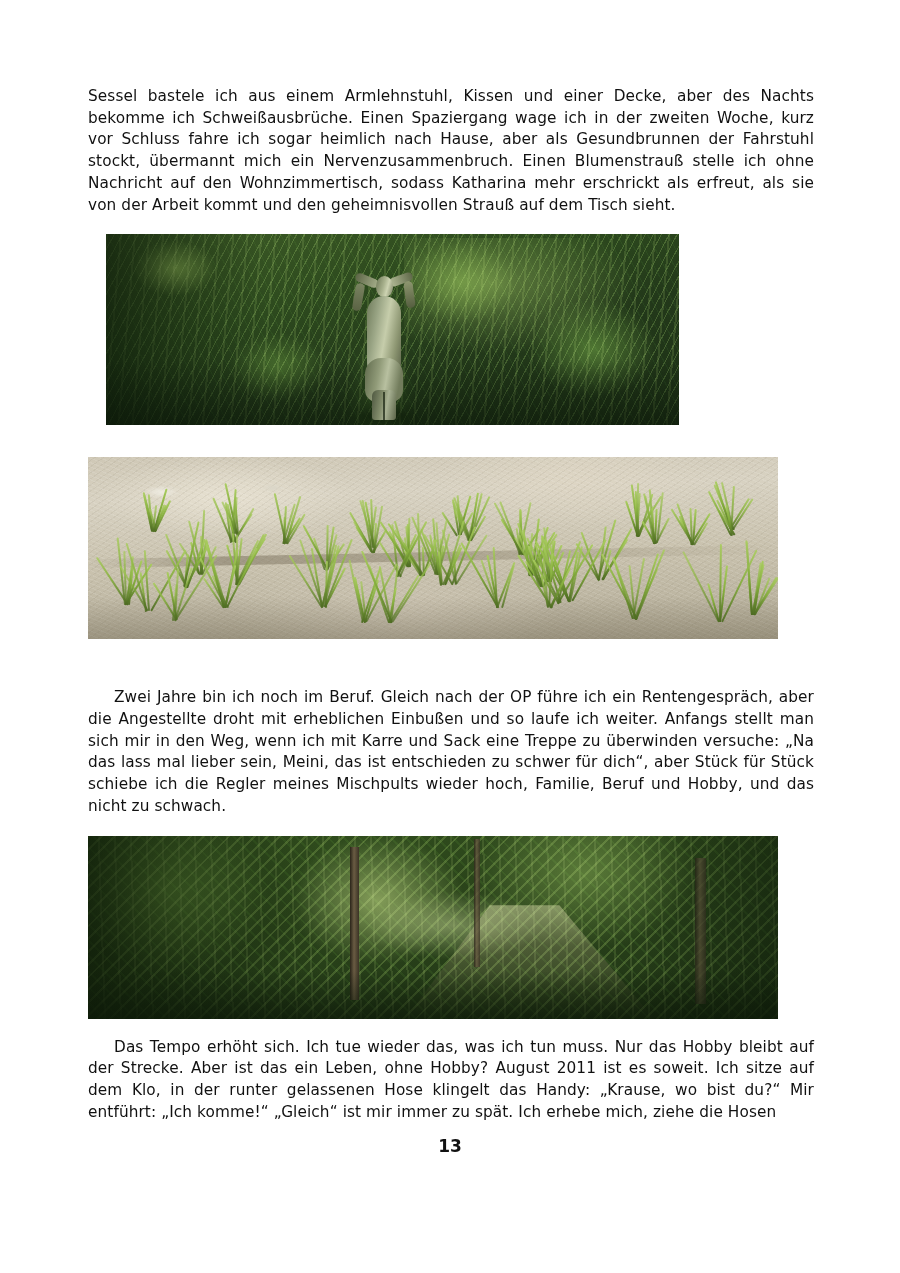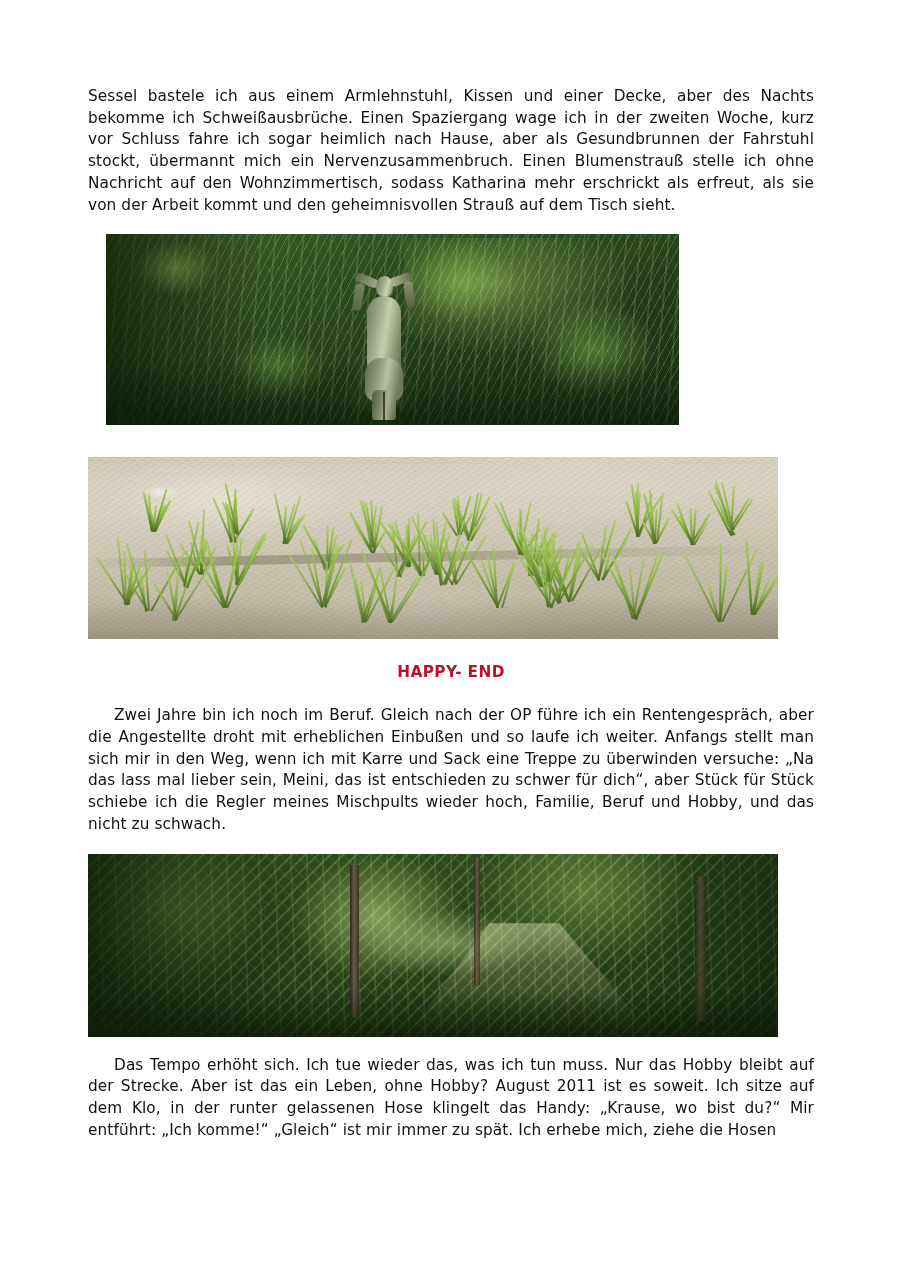--- a/index.html
+++ b/index.html
@@ -715,21 +715,20 @@
             <span style="height: 47.1407px; left: 1.13674px; transform: rotate(-12.4deg); opacity: 0.99;"></span>
             <span style="height: 47.6632px; left: 1.46544px; transform: rotate(-14.6deg); opacity: 0.74;"></span>
             <span style="height: 66.3235px; left: 2.24428px; transform: rotate(27.9deg); opacity: 0.76;"></span>
             <span style="height: 57.7054px; left: -1.96408px; transform: rotate(18.5deg); opacity: 0.96;"></span>
           </div>
         </div>
     </div>
 
     <div class="gap-lg"></div>
 
-    <div class="happy">HAPPY- END</div>
 
     <div class="gap-lg"></div>
 
     <p class="para indent">Zwei Jahre bin ich noch im Beruf. Gleich nach der OP führe ich ein Rentengespräch, aber die Angestellte droht mit erheblichen Einbußen und so laufe ich weiter. Anfangs stellt man sich mir in den Weg, wenn ich mit Karre und Sack eine Treppe zu überwinden versuche: „Na das lass mal lieber sein, Meini, das ist entschieden zu schwer für dich“, aber Stück für Stück schiebe ich die Regler meines Mischpults wieder hoch,  Familie, Beruf und Hobby, und das nicht zu schwach.</p>
 
     <div class="gap-md"></div>
 
     <div class="figure fig3">
       <div class="f3-bg"></div>
       <div class="f3-path"></div>
@@ -742,13 +741,14 @@
       <div class="f3-rightdark"></div>
       <div class="f3-bottom"></div>
     </div>
 
     <div class="gap-md"></div>
 
     <p class="para indent">Das Tempo erhöht sich. Ich tue wieder das, was ich tun muss. Nur das Hobby bleibt auf der Strecke. Aber ist das ein Leben, ohne Hobby? August 2011 ist es soweit. Ich sitze auf dem Klo, in der runter gelassenen Hose klingelt das Handy: „Krause, wo bist du?“ Mir entführt: „Ich komme!“ „Gleich“ ist mir immer zu spät. Ich erhebe mich, ziehe die Hosen</p>
 
   </div>
 
+  <div class="pagenum">13</div>
 </div>
 
 </body></html>

